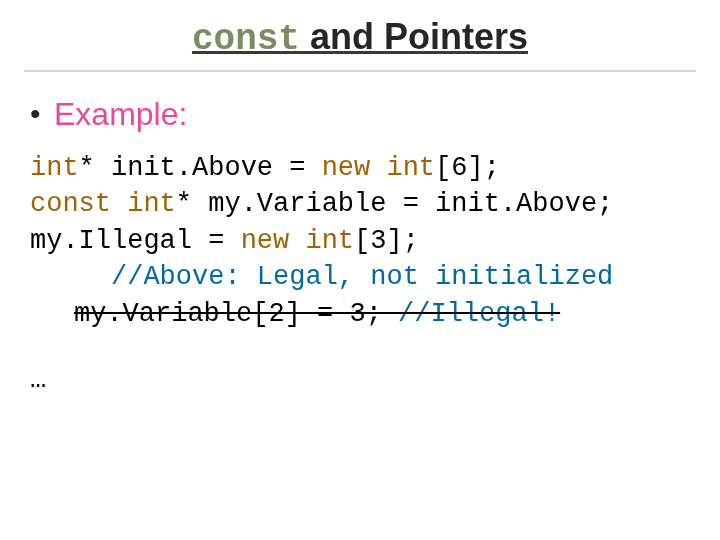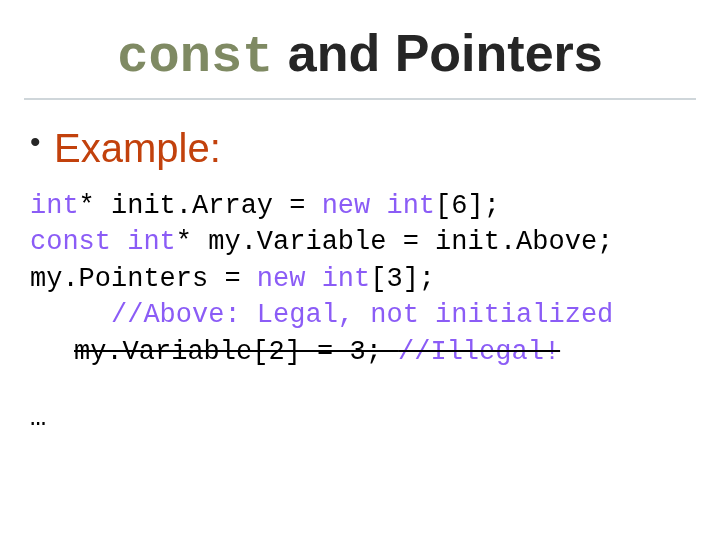--- a/index.html
+++ b/index.html
@@ -14,25 +14,26 @@
   }
   .slide {
     width: 720px;
     height: 540px;
     position: relative;
     box-sizing: border-box;
     padding: 12px 24px 24px 24px;
   }
   .title {
     text-align: center;
-    font-size: 52px;
+    font-size: 36px;
     font-weight: 700;
     line-height: 1.15;
-    margin: 12px 0 10px 0;
+    margin: 4px 0 10px 0;
     color: #3b3838;
+    text-decoration: underline;
   }
   .title .kw {
     font-family: Consolas, "Courier New", monospace;
     color: #7f8a63; 
     font-weight: 700;
   }
   .title .rest {
     color: #262626;
   }
   .rule {
@@ -45,43 +46,43 @@
     padding: 4px 0 0 4px;
   }
   ul.bullets {
     list-style: none;
     margin: 0 0 14px 0;
     padding: 0;
   }
   ul.bullets > li {
     position: relative;
     padding-left: 26px;
-    font-size: 40px;
+    font-size: 32px;
     line-height: 1.3;
-    color: #c2410c;
+    color: #ec4899;
   }
   ul.bullets > li::before {
     content: "•";
     position: absolute;
     left: 2px;
     top: 0;
     color: #262626;
     font-size: 30px;
     line-height: 1.3;
   }
   .code {
     font-family: Consolas, "Courier New", monospace;
     font-size: 27px;
     line-height: 1.35;
     white-space: pre;
     color: #000;
     margin-left: 2px;
   }
-  .code .kw { color: #8b5cf6; }    
-  .code .cm { color: #8b5cf6; }    
+  .code .kw { color: #a16207; }    
+  .code .cm { color: #0369a1; }    
   .code .strike { text-decoration: line-through; margin-left: 44px; }
   .ellipsis {
     font-family: Consolas, "Courier New", monospace;
     font-size: 27px;
     line-height: 1.35;
     color: #000;
     margin-top: 30px;
     margin-left: 2px;
   }
 </style>
@@ -97,23 +98,23 @@
   <hr class="rule">
 
   <div class="body">
 
     <ul class="bullets">
       <li>
         <span>Example:</span>
       </li>
     </ul>
 
-    <div class="code"><span><span class="kw">int</span><span>* init.Array = </span><span class="kw">new</span><span> </span><span class="kw">int</span><span>[6];</span></span>
+    <div class="code"><span><span class="kw">int</span><span>* init.Above = </span><span class="kw">new</span><span> </span><span class="kw">int</span><span>[6];</span></span>
 <span><span class="kw">const</span><span> </span><span class="kw">int</span><span>* my.Variable = init.Above;</span></span>
-<span><span>my.Pointers = </span><span class="kw">new</span><span> </span><span class="kw">int</span><span>[3];</span></span>
+<span><span>my.Illegal = </span><span class="kw">new</span><span> </span><span class="kw">int</span><span>[3];</span></span>
 <span><span>     </span><span class="cm">//Above: Legal, not initialized</span></span>
 <span class="strike"><span>my.Variable[2] = 3; </span><span class="cm">//Illegal!</span></span></div>
 
     <div class="ellipsis">…</div>
 
   </div>
 
 </div>
 
 </body></html>

